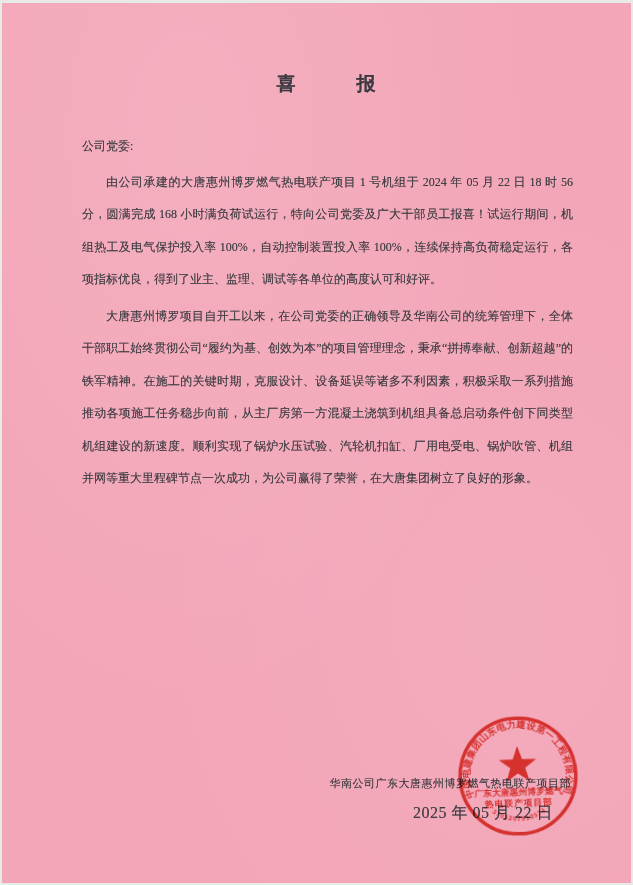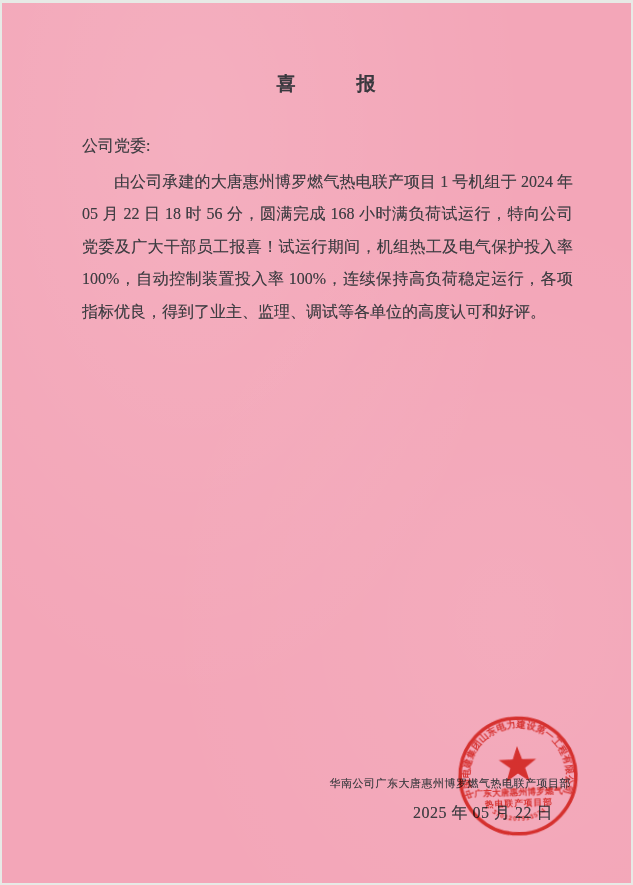--- a/index.html
+++ b/index.html
@@ -19,21 +19,21 @@
   }
   .title{
     position:absolute;top:68px;left:10px;width:100%;
     margin:0;text-align:center;
     font-size:19px;font-weight:600;letter-spacing:1px;
     color:#3a393f;
     text-shadow:0 0 .5px rgba(60,58,64,.55);
   }
   .content{
     position:absolute;left:80px;right:58px;top:127px;
-    font-size:16px;line-height:32.5px;
+    font-size:12px;line-height:32.5px;
     text-align:justify;
     text-shadow:0 0 .4px rgba(62,61,66,.5);
   }
   .content p{margin:3px 0 4px 0;text-indent:2em;}
   .salutation{margin:0;}
   .signature{
     position:absolute;top:767px;right:60px;
     font-size:11px;line-height:26px;letter-spacing:.5px;
     text-shadow:0 0 .4px rgba(62,61,66,.5);
   }
@@ -57,20 +57,21 @@
 </head>
 <body>
 
 <div class="page">
 
   <h1 class="title">喜　　　报</h1>
 
   <div class="content">
     <div class="salutation">公司党委:</div>
     <p>由公司承建的大唐惠州博罗燃气热电联产项目 1 号机组于 2024 年 05 月 22 日 18 时 56 分，圆满完成 168 小时满负荷试运行，特向公司党委及广大干部员工报喜！试运行期间，机组热工及电气保护投入率 100%，自动控制装置投入率 100%，连续保持高负荷稳定运行，各项指标优良，得到了业主、监理、调试等各单位的高度认可和好评。</p>
+    <p>大唐惠州博罗项目自开工以来，在公司党委的正确领导及华南公司的统筹管理下，全体干部职工始终贯彻公司“履约为基、创效为本”的项目管理理念，秉承“拼搏奉献、创新超越”的铁军精神。在施工的关键时期，克服设计、设备延误等诸多不利因素，积极采取一系列措施推动各项施工任务稳步向前，从主厂房第一方混凝土浇筑到机组具备总启动条件创下同类型机组建设的新速度。顺利实现了锅炉水压试验、汽轮机扣缸、厂用电受电、锅炉吹管、机组并网等重大里程碑节点一次成功，为公司赢得了荣誉，在大唐集团树立了良好的形象。</p>
   </div>
 
   <div class="signature">华南公司广东大唐惠州博罗燃气热电联产项目部</div>
   <div class="date">2025 年 05 月 22 日</div>
 
   <div class="stamp">
     <svg viewBox="0 0 120 120" width="124" height="124" aria-hidden="true">
       <defs>
         <path id="ringPath" d="M 19.3,83.5 A 47,47 0 1 1 100.7,83.5" fill="none"></path>
         <path id="serialPath" d="M 24.4,84.9 A 43.5,43.5 0 0 0 95.6,84.9" fill="none"></path>

